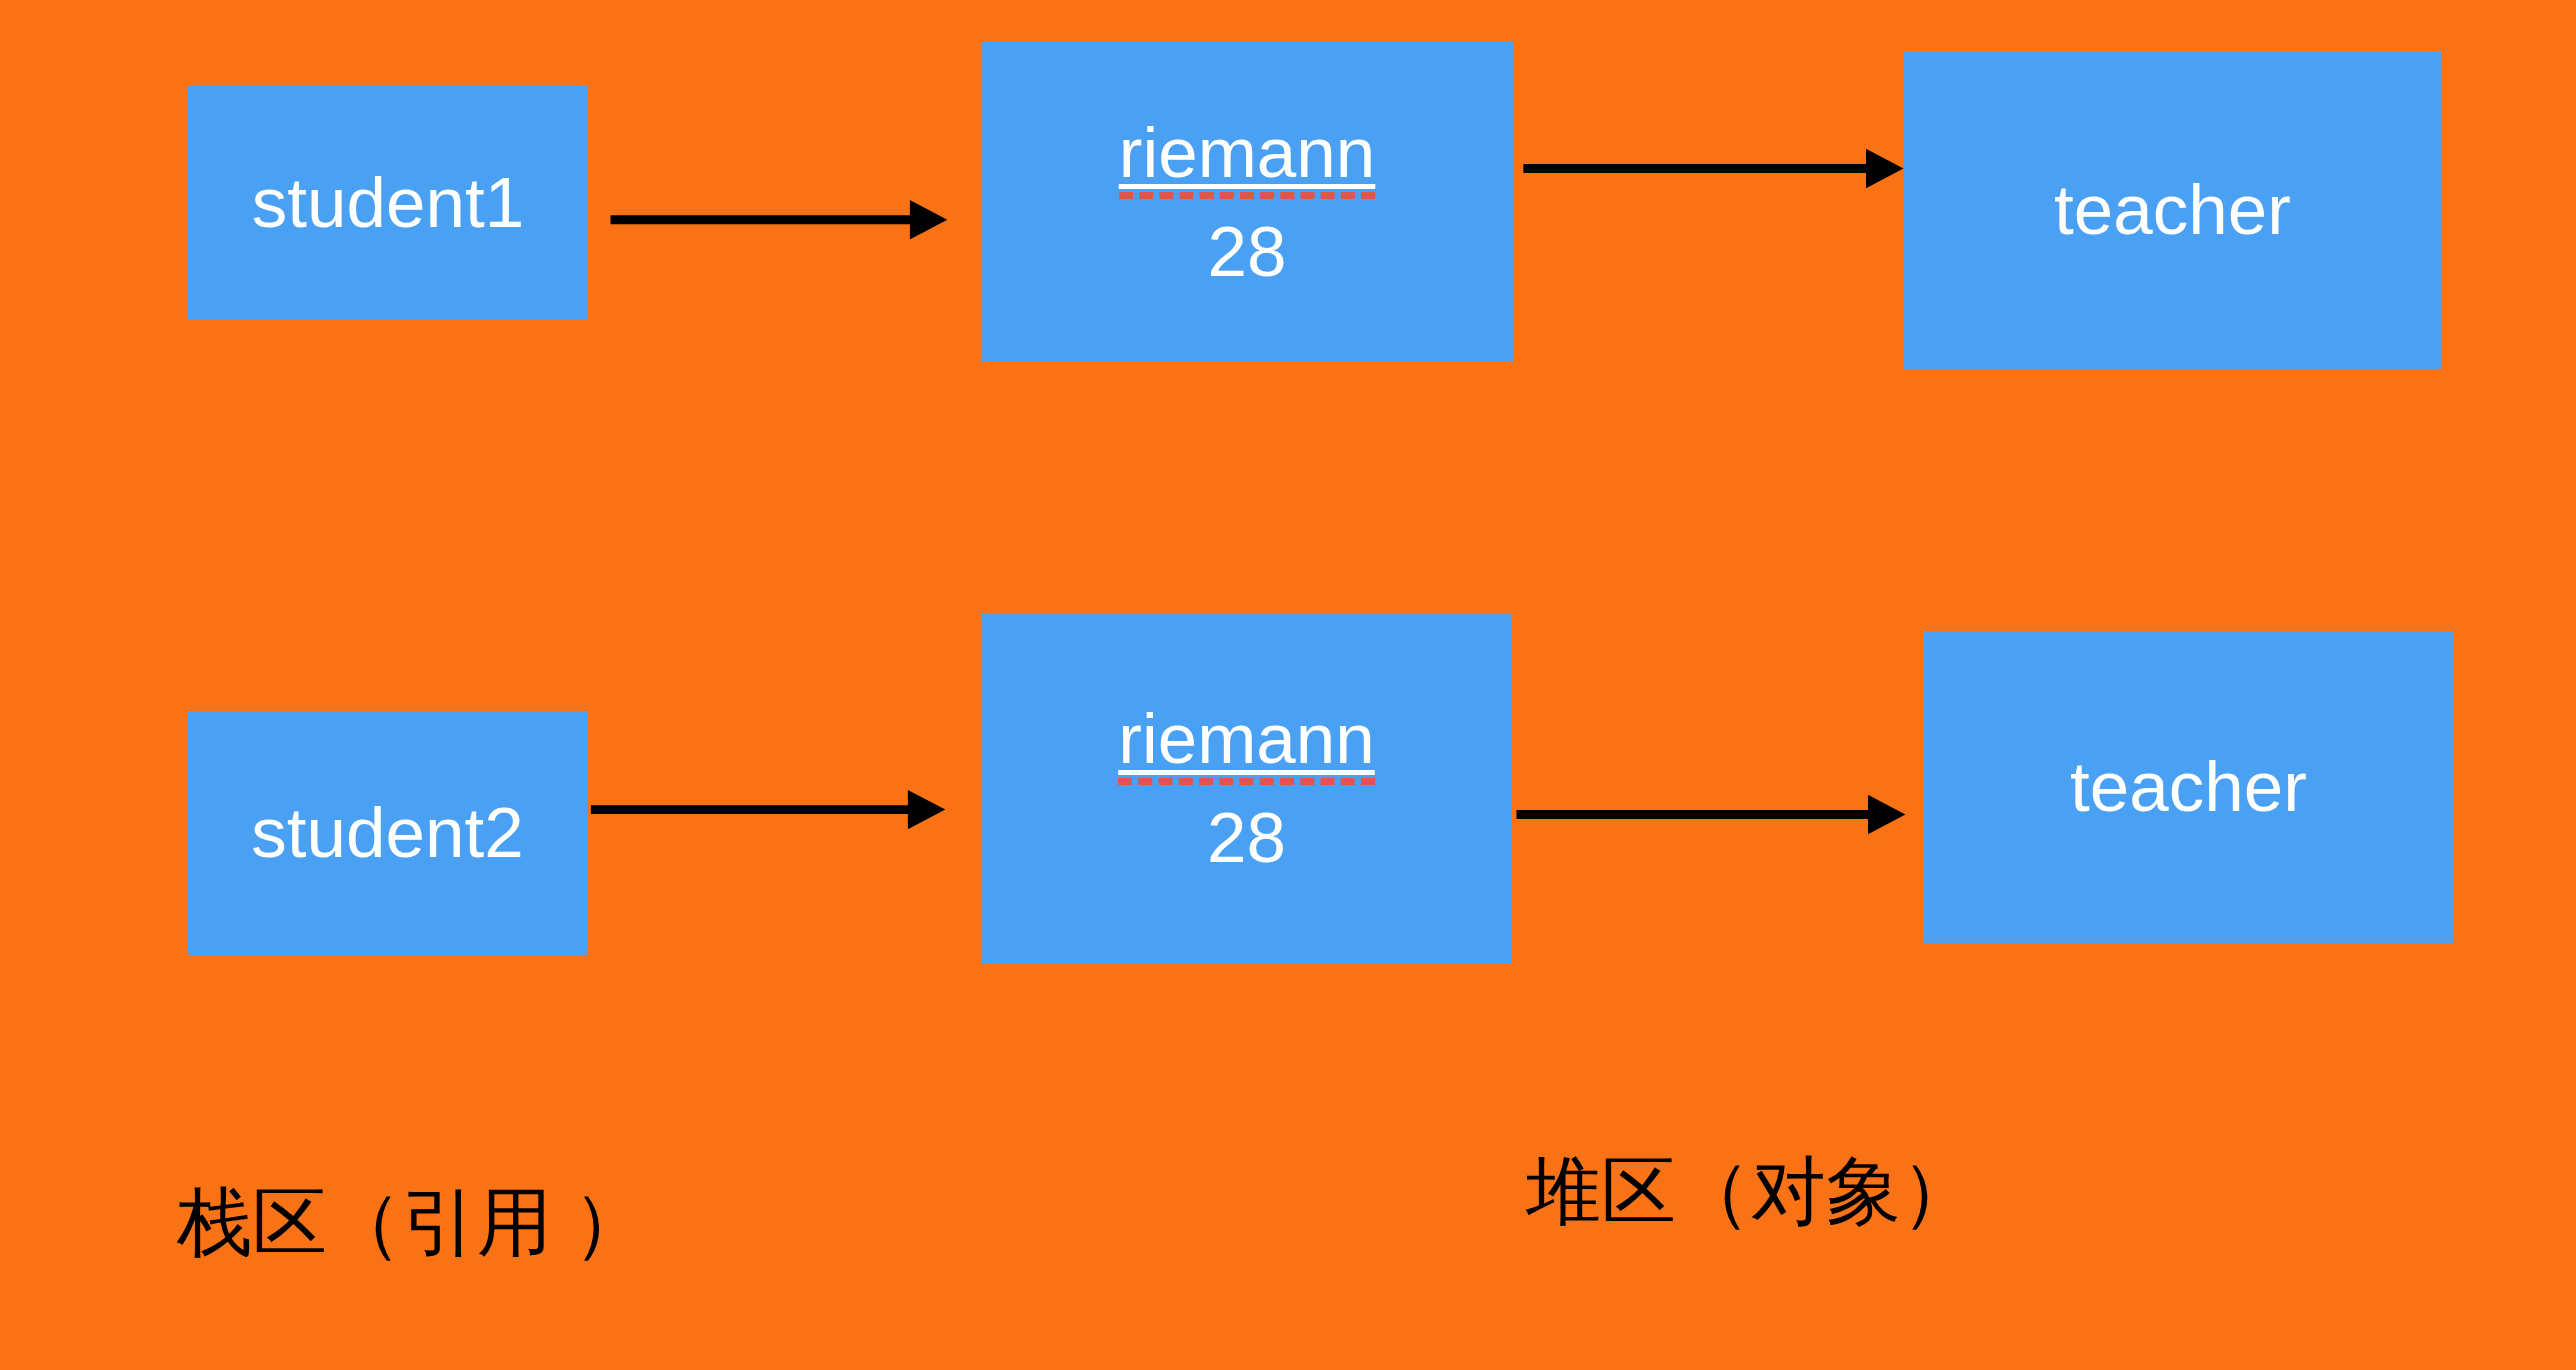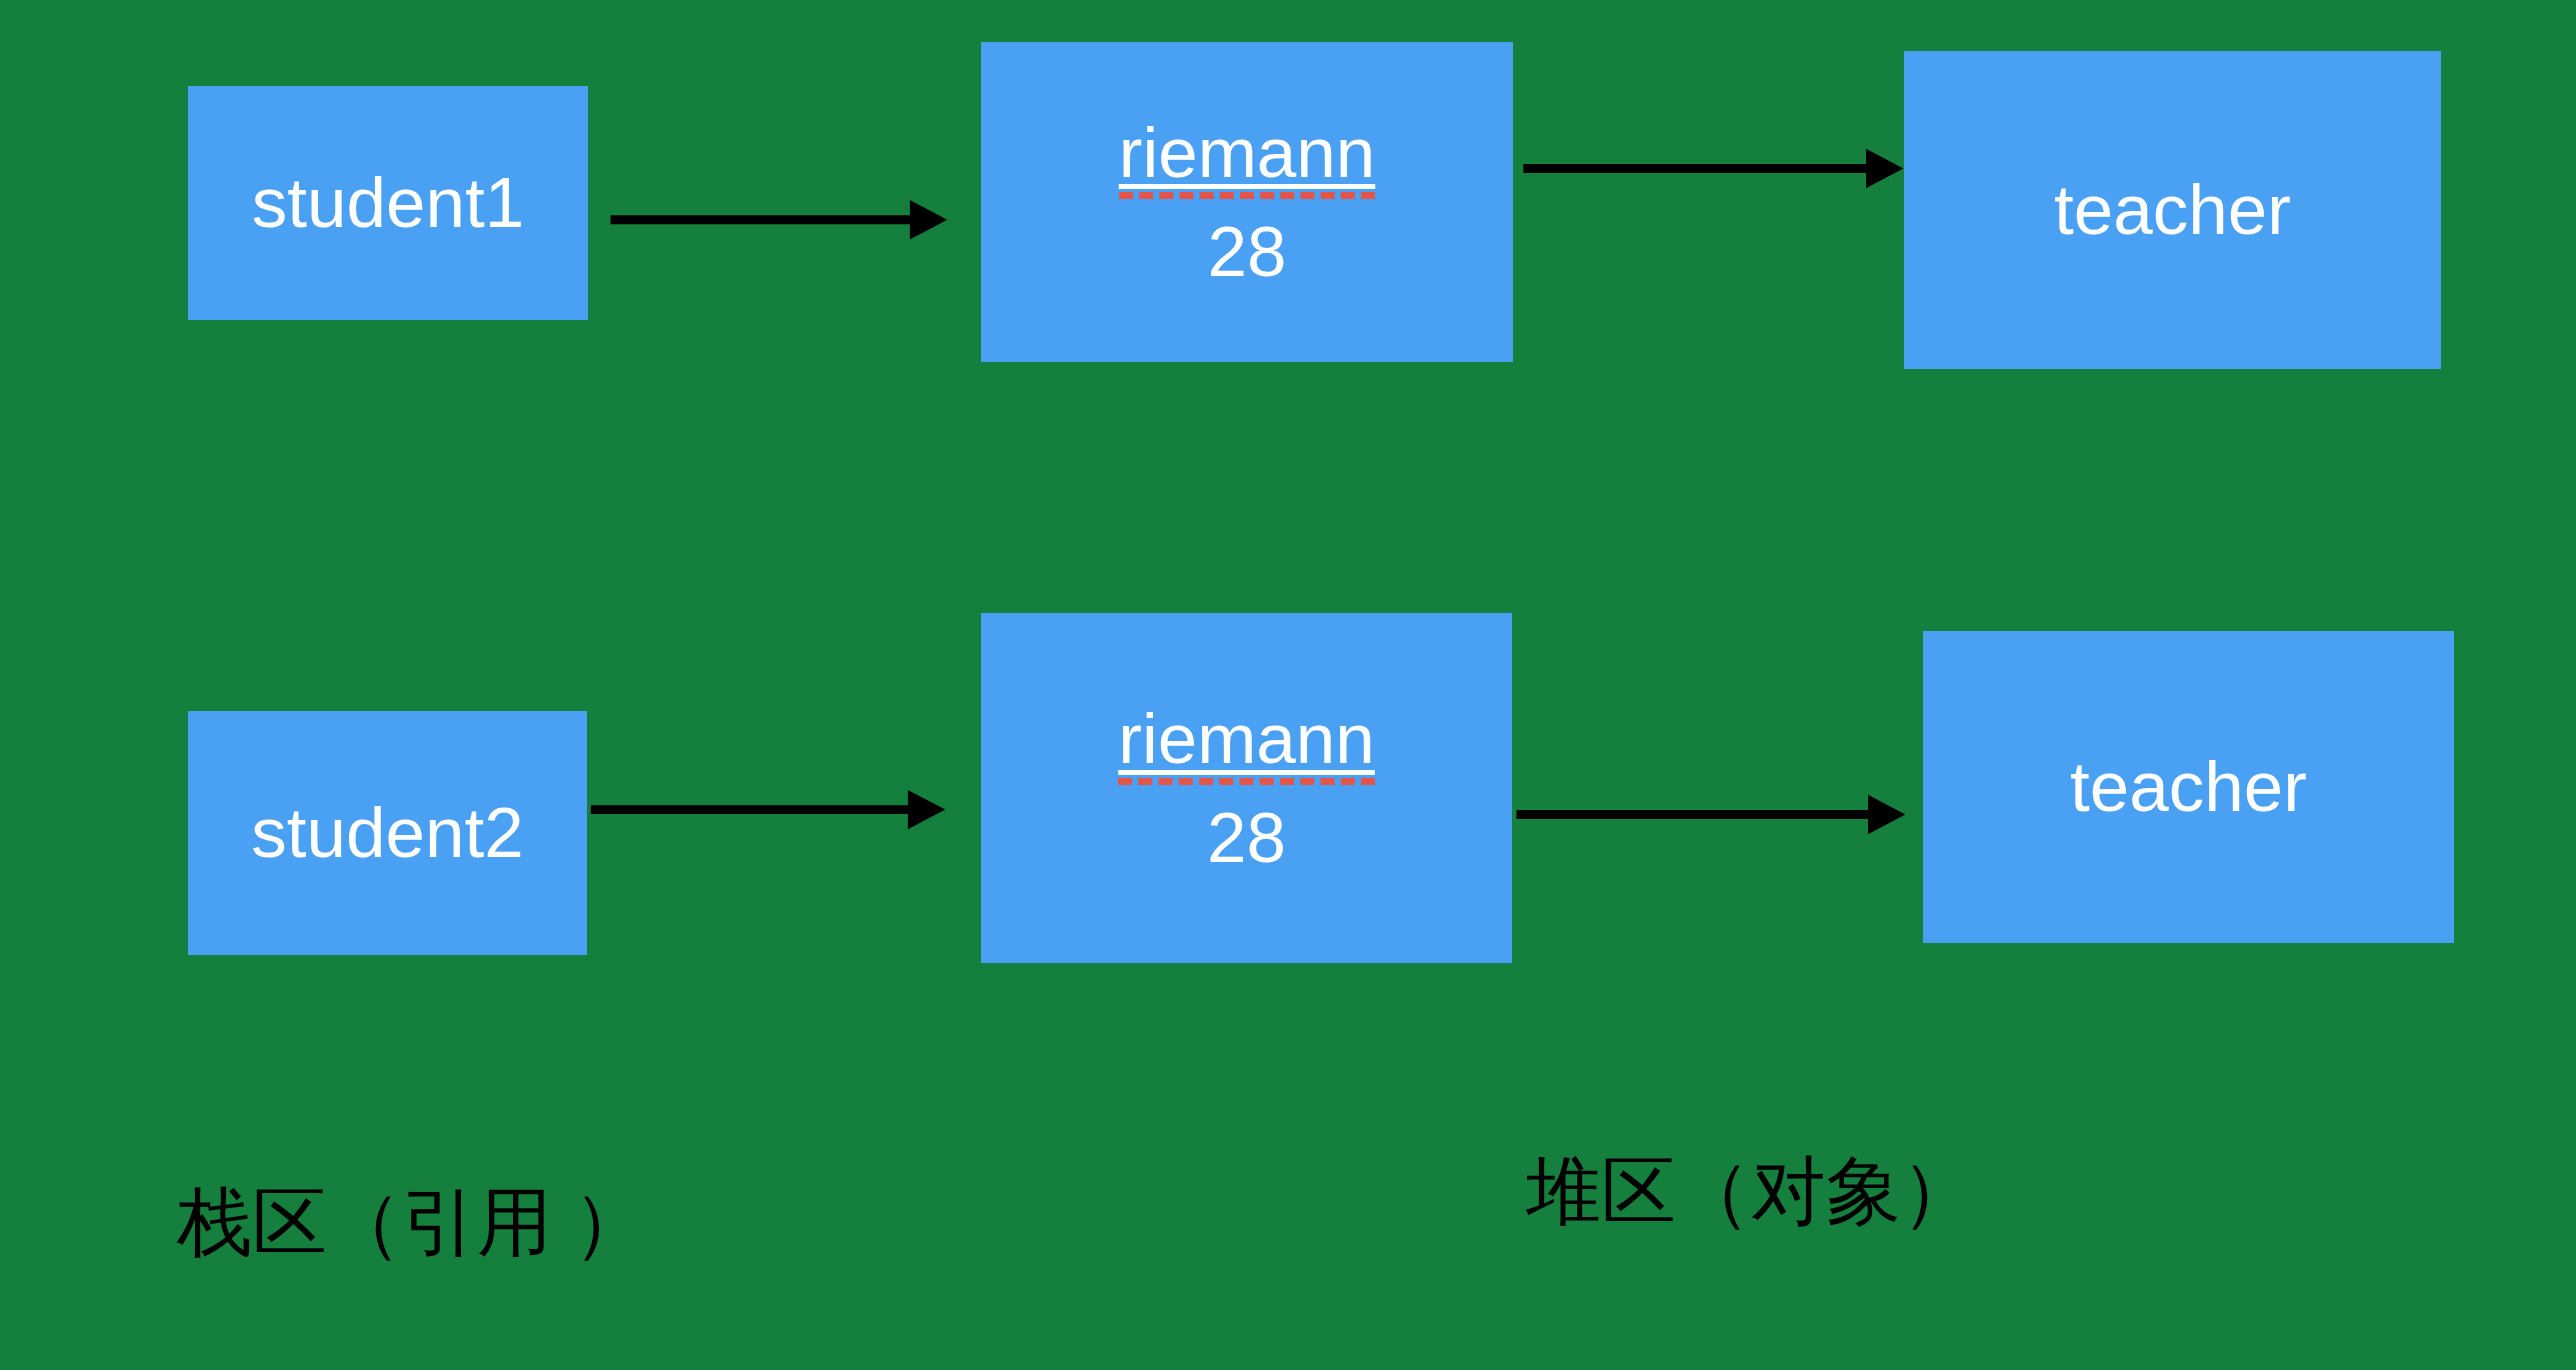--- a/index.html
+++ b/index.html
@@ -11,21 +11,21 @@
   *{margin:0;padding:0;box-sizing:border-box;}
   html,body{background:#FFFFFF;}
   body{
     width:2576px;height:1371px;
     font-family:"Liberation Sans","DejaVu Sans",sans-serif;
     overflow:hidden;
   }
   .canvas{
     position:relative;
     width:2576px;height:1371px;
-    background:#15803d;
+    background:#f97316;
   }
   .box{
     position:absolute;
     background:var(--blue);
     color:var(--boxtext);
     display:flex;
     flex-direction:column;
     align-items:center;
     justify-content:center;
     font-size:71px;

